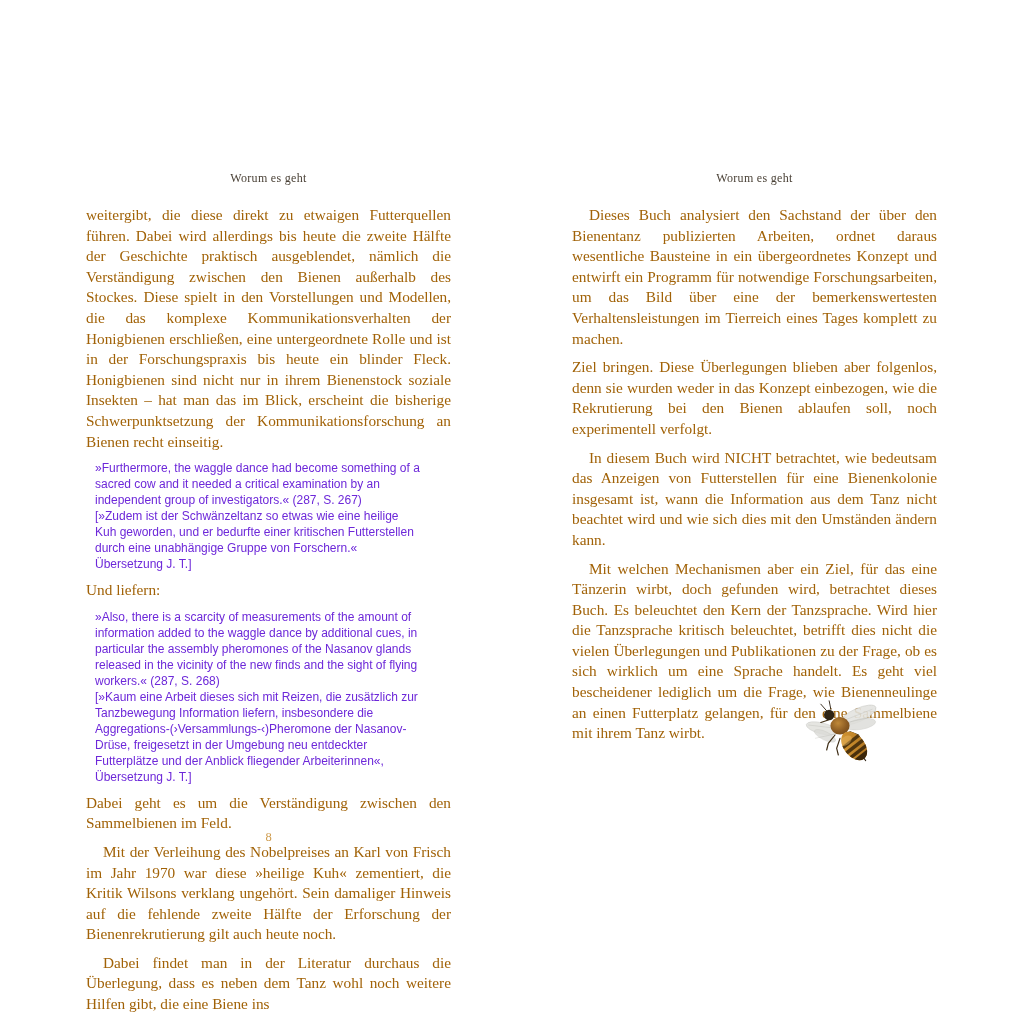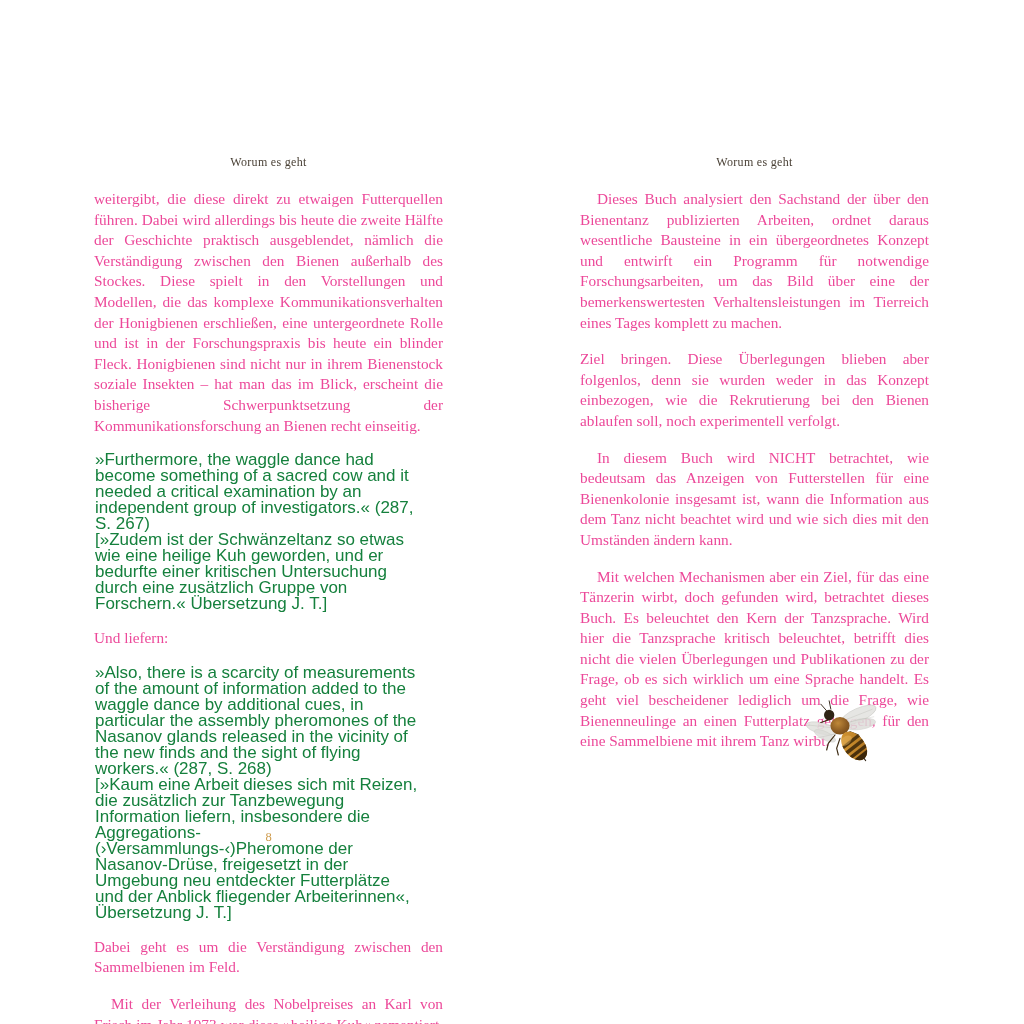--- a/index.html
+++ b/index.html
@@ -16,37 +16,37 @@
     width:381px;
     color:#362d26;
   }
   .page.left  { left:78px;  }
   .page.right { left:564px; }
   .running-head {
     text-align:center;
     font-size:12px;
     letter-spacing:0.3px;
     color:#4a4136;
-    margin:0 0 19px 0;
+    margin:16px 0 19px 0;
   }
   p.body {
-    margin:16px;
+    margin:8px;
     font-size:15.3px;
     line-height:20.6px;
     text-align:justify;
-    color:#ec4899;
+    color:#a16207;
   }
   p.body.indent { text-indent:17px; }
   blockquote.quote {
     margin:5px 0 5px 17px;
     width:327px;
     font-family:"Liberation Sans", sans-serif;
-    font-size:17px;
+    font-size:12px;
     line-height:16px;
-    color:#15803d;
+    color:#6d28d9;
     text-align:left;
   }
   blockquote.quote p { margin:0; }
   .page-number {
     position:absolute;
     left:78px; top:830px;
     width:381px;
     text-align:center;
     font-size:12.5px;
     color:#cf9c4e;
@@ -61,29 +61,30 @@
 </head>
 <body>
 
 <div class="spread">
 
   <section class="page left">
     <header class="running-head">Worum es geht</header>
     <p class="body">weitergibt, die diese direkt zu etwaigen Futterquellen führen. Dabei wird allerdings bis heute die zweite Hälfte der Geschichte praktisch ausgeblendet, nämlich die Verständigung zwischen den Bienen außerhalb des Stockes. Diese spielt in den Vorstellungen und Modellen, die das komplexe Kommunikationsverhalten der Honigbienen erschließen, eine untergeordnete Rolle und ist in der Forschungspraxis bis heute ein blinder Fleck. Honigbienen sind nicht nur in ihrem Bienenstock soziale Insekten – hat man das im Blick, erscheint die bisherige Schwerpunktsetzung der Kommunikationsforschung an Bienen recht einseitig.</p>
     <blockquote class="quote">
       <p>»Furthermore, the waggle dance had become something of a sacred cow and it needed a critical examination by an independent group of investigators.« (287, S. 267)</p>
-      <p>[»Zudem ist der Schwänzeltanz so etwas wie eine heilige Kuh geworden, und er bedurfte einer kritischen Untersuchung durch eine zusätzlich Gruppe von Forschern.« Übersetzung J. T.]</p>
+      <p>[»Zudem ist der Schwänzeltanz so etwas wie eine heilige Kuh geworden, und er bedurfte einer kritischen Futterstellen durch eine unabhängige Gruppe von Forschern.« Übersetzung J. T.]</p>
     </blockquote>
     <p class="body">Und liefern:</p>
     <blockquote class="quote">
       <p>»Also, there is a scarcity of measurements of the amount of information added to the waggle dance by additional cues, in particular the assembly pheromones of the Nasanov glands released in the vicinity of the new finds and the sight of flying workers.« (287, S. 268)</p>
       <p>[»Kaum eine Arbeit dieses sich mit Reizen, die zusätzlich zur Tanzbewegung Information liefern, insbesondere die Aggregations-(›Versammlungs-‹)Pheromone der Nasanov-Drüse, freigesetzt in der Umgebung neu entdeckter Futterplätze und der Anblick fliegender Arbeiterinnen«, Übersetzung J. T.]</p>
     </blockquote>
     <p class="body">Dabei geht es um die Verständigung zwischen den Sammelbienen im Feld.</p>
-    <p class="body indent">Mit der Verleihung des Nobelpreises an Karl von Frisch im Jahr 1973 war diese »heilige Kuh« zementiert, die Kritik Wilsons verklang ungehört. Sein damaliger Hinweis auf die fehlende zweite Hälfte der Erforschung der Bienenrekrutierung gilt auch heute noch.</p>
+    <p class="body indent">Mit der Verleihung des Nobelpreises an Karl von Frisch im Jahr 1970 war diese »heilige Kuh« zementiert, die Kritik Wilsons verklang ungehört. Sein damaliger Hinweis auf die fehlende zweite Hälfte der Erforschung der Bienenrekrutierung gilt auch heute noch.</p>
+    <p class="body indent">Dabei findet man in der Literatur durchaus die Überlegung, dass es neben dem Tanz wohl noch weitere Hilfen gibt, die eine Biene ins</p>
   </section>
 
   <div class="page-number">8</div>
 
   <section class="page right">
     <header class="running-head">Worum es geht</header>
     <p class="body indent">Dieses Buch analysiert den Sachstand der über den Bienentanz publizierten Arbeiten, ordnet daraus wesentliche Bausteine in ein übergeordnetes Konzept und entwirft ein Programm für notwendige Forschungsarbeiten, um das Bild über eine der bemerkenswertesten Verhaltensleistungen im Tierreich eines Tages komplett zu machen.</p>
     <p class="body">Ziel bringen. Diese Überlegungen blieben aber folgenlos, denn sie wurden weder in das Konzept einbezogen, wie die Rekrutierung bei den Bienen ablaufen soll, noch experimentell verfolgt.</p>
     <p class="body indent">In diesem Buch wird NICHT betrachtet, wie bedeutsam das Anzeigen von Futterstellen für eine Bienenkolonie insgesamt ist, wann die Information aus dem Tanz nicht beachtet wird und wie sich dies mit den Umständen ändern kann.</p>
     <p class="body indent">Mit welchen Mechanismen aber ein Ziel, für das eine Tänzerin wirbt, doch gefunden wird, betrachtet dieses Buch. Es beleuchtet den Kern der Tanzsprache. Wird hier die Tanzsprache kritisch beleuchtet, betrifft dies nicht die vielen Überlegungen und Publikationen zu der Frage, ob es sich wirklich um eine Sprache handelt. Es geht viel bescheidener lediglich um die Frage, wie Bienenneulinge an einen Futterplatz gelangen, für den eine Sammelbiene mit ihrem Tanz wirbt.</p>

